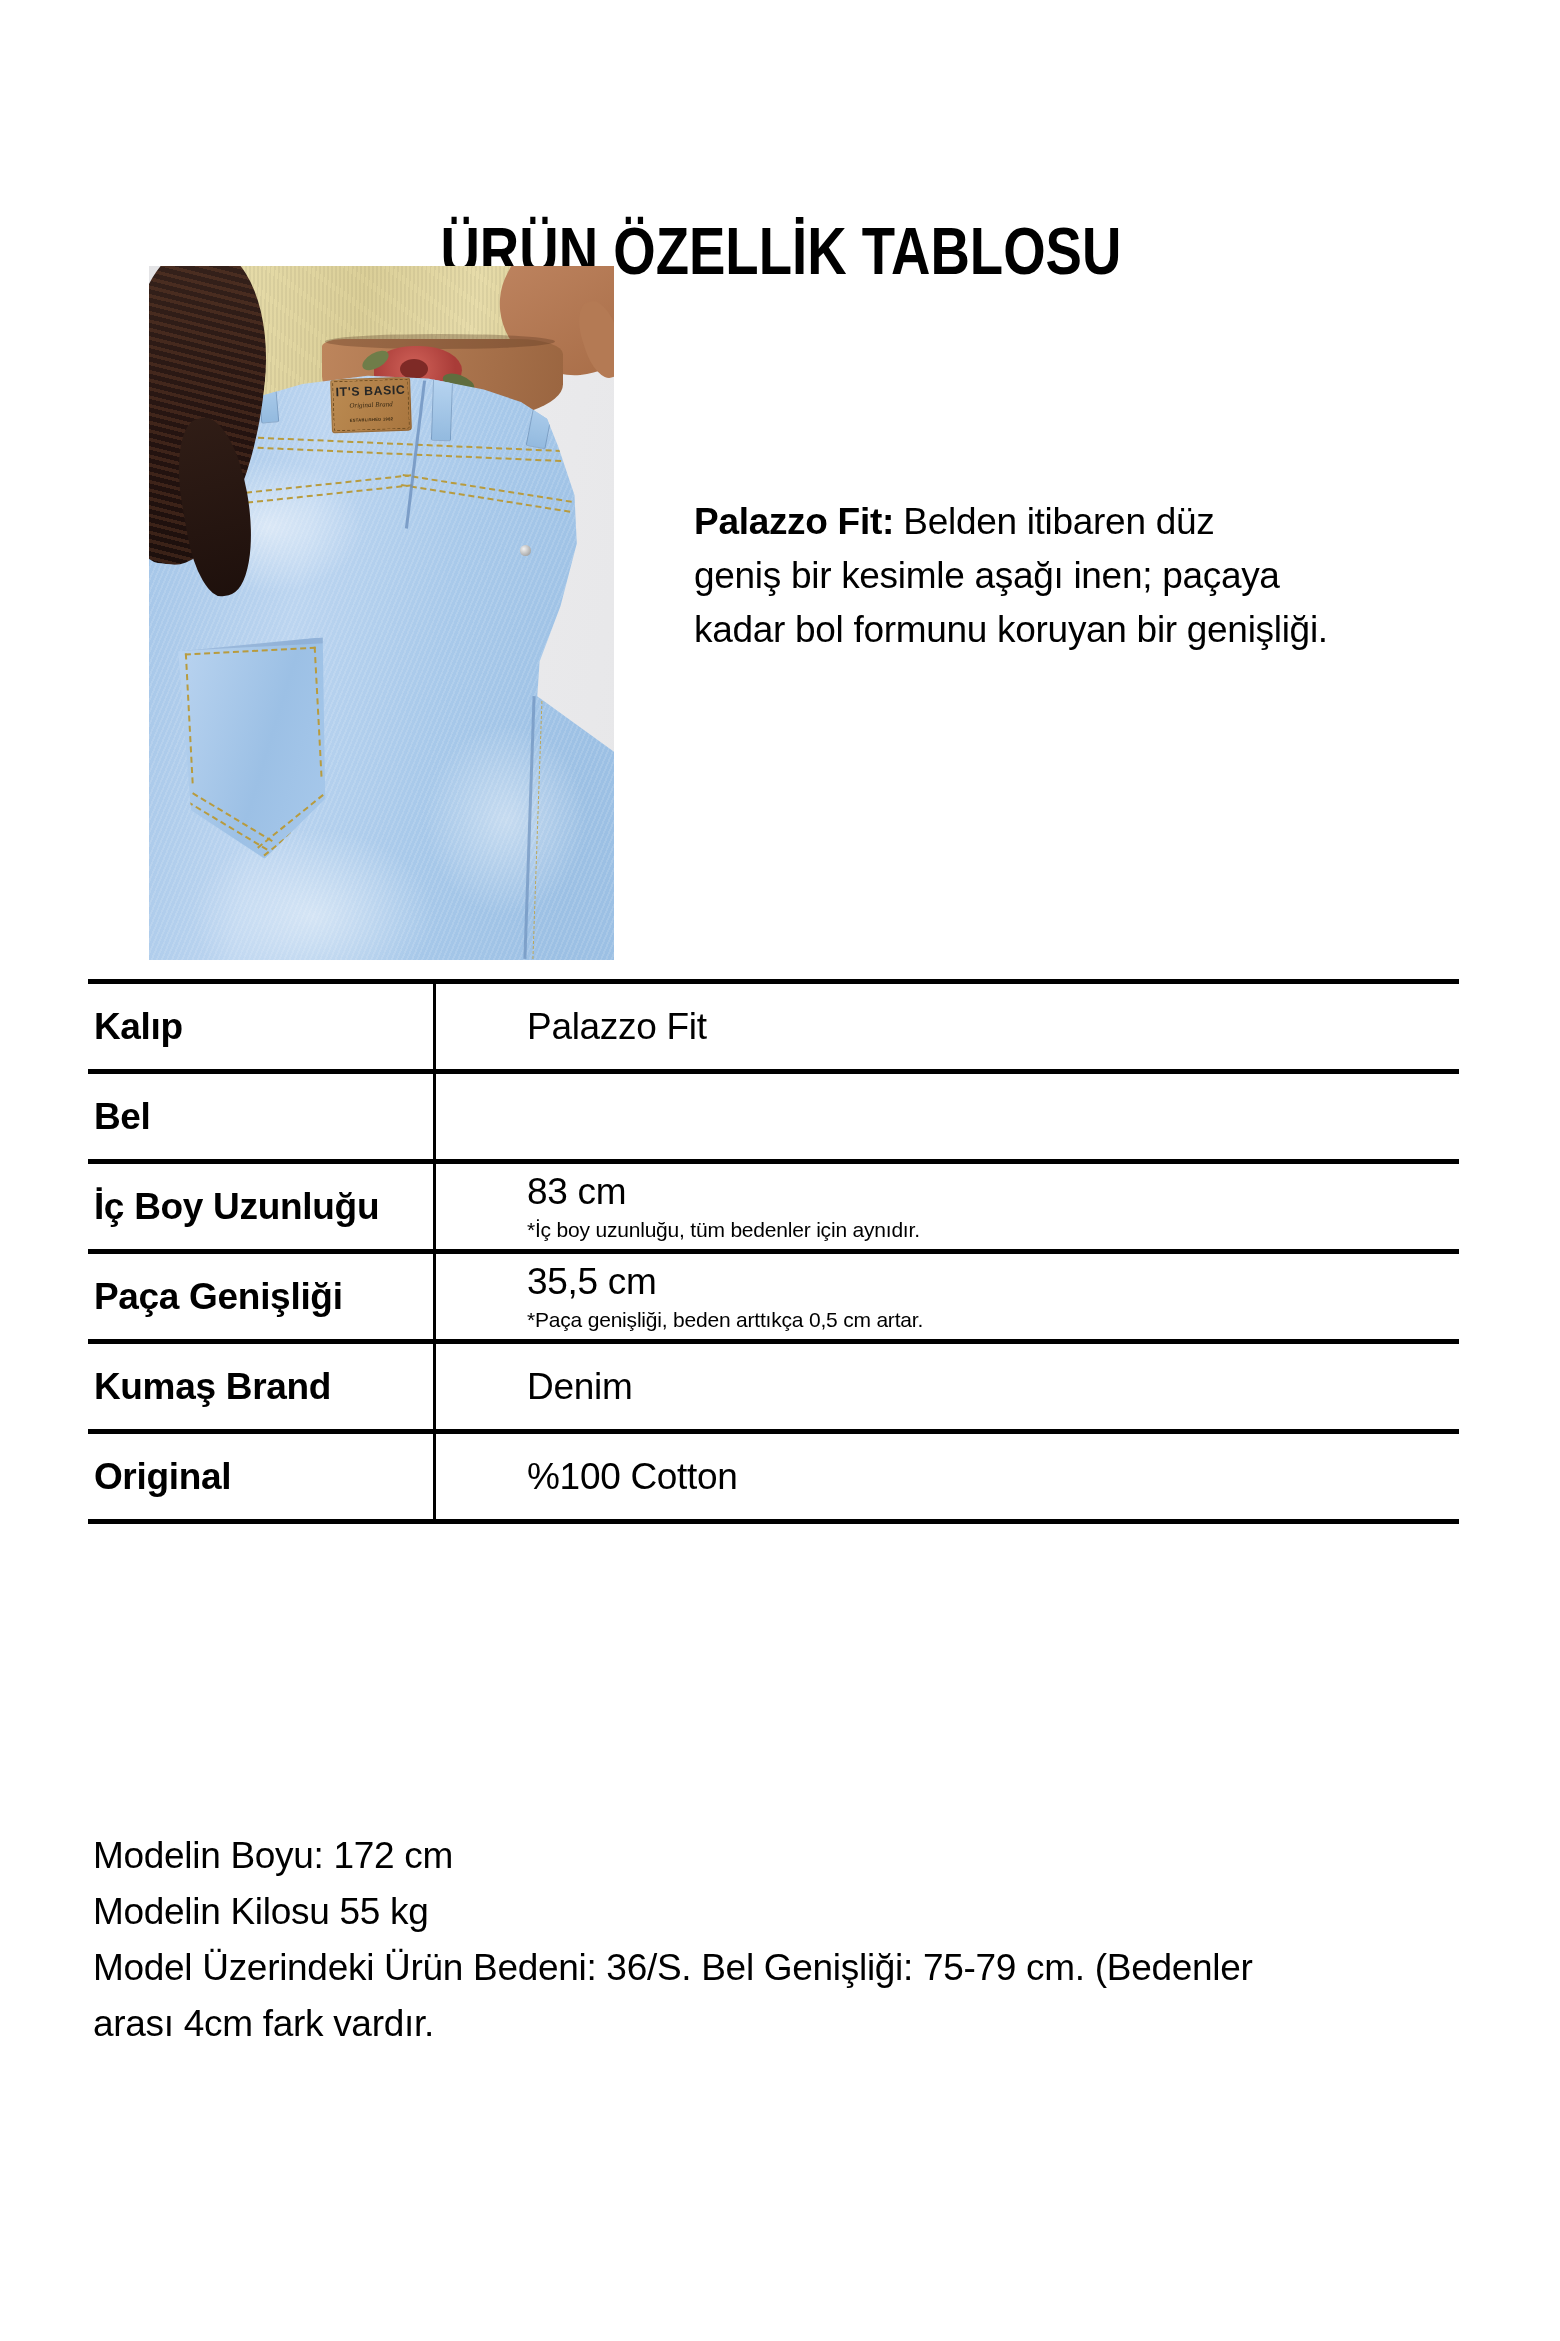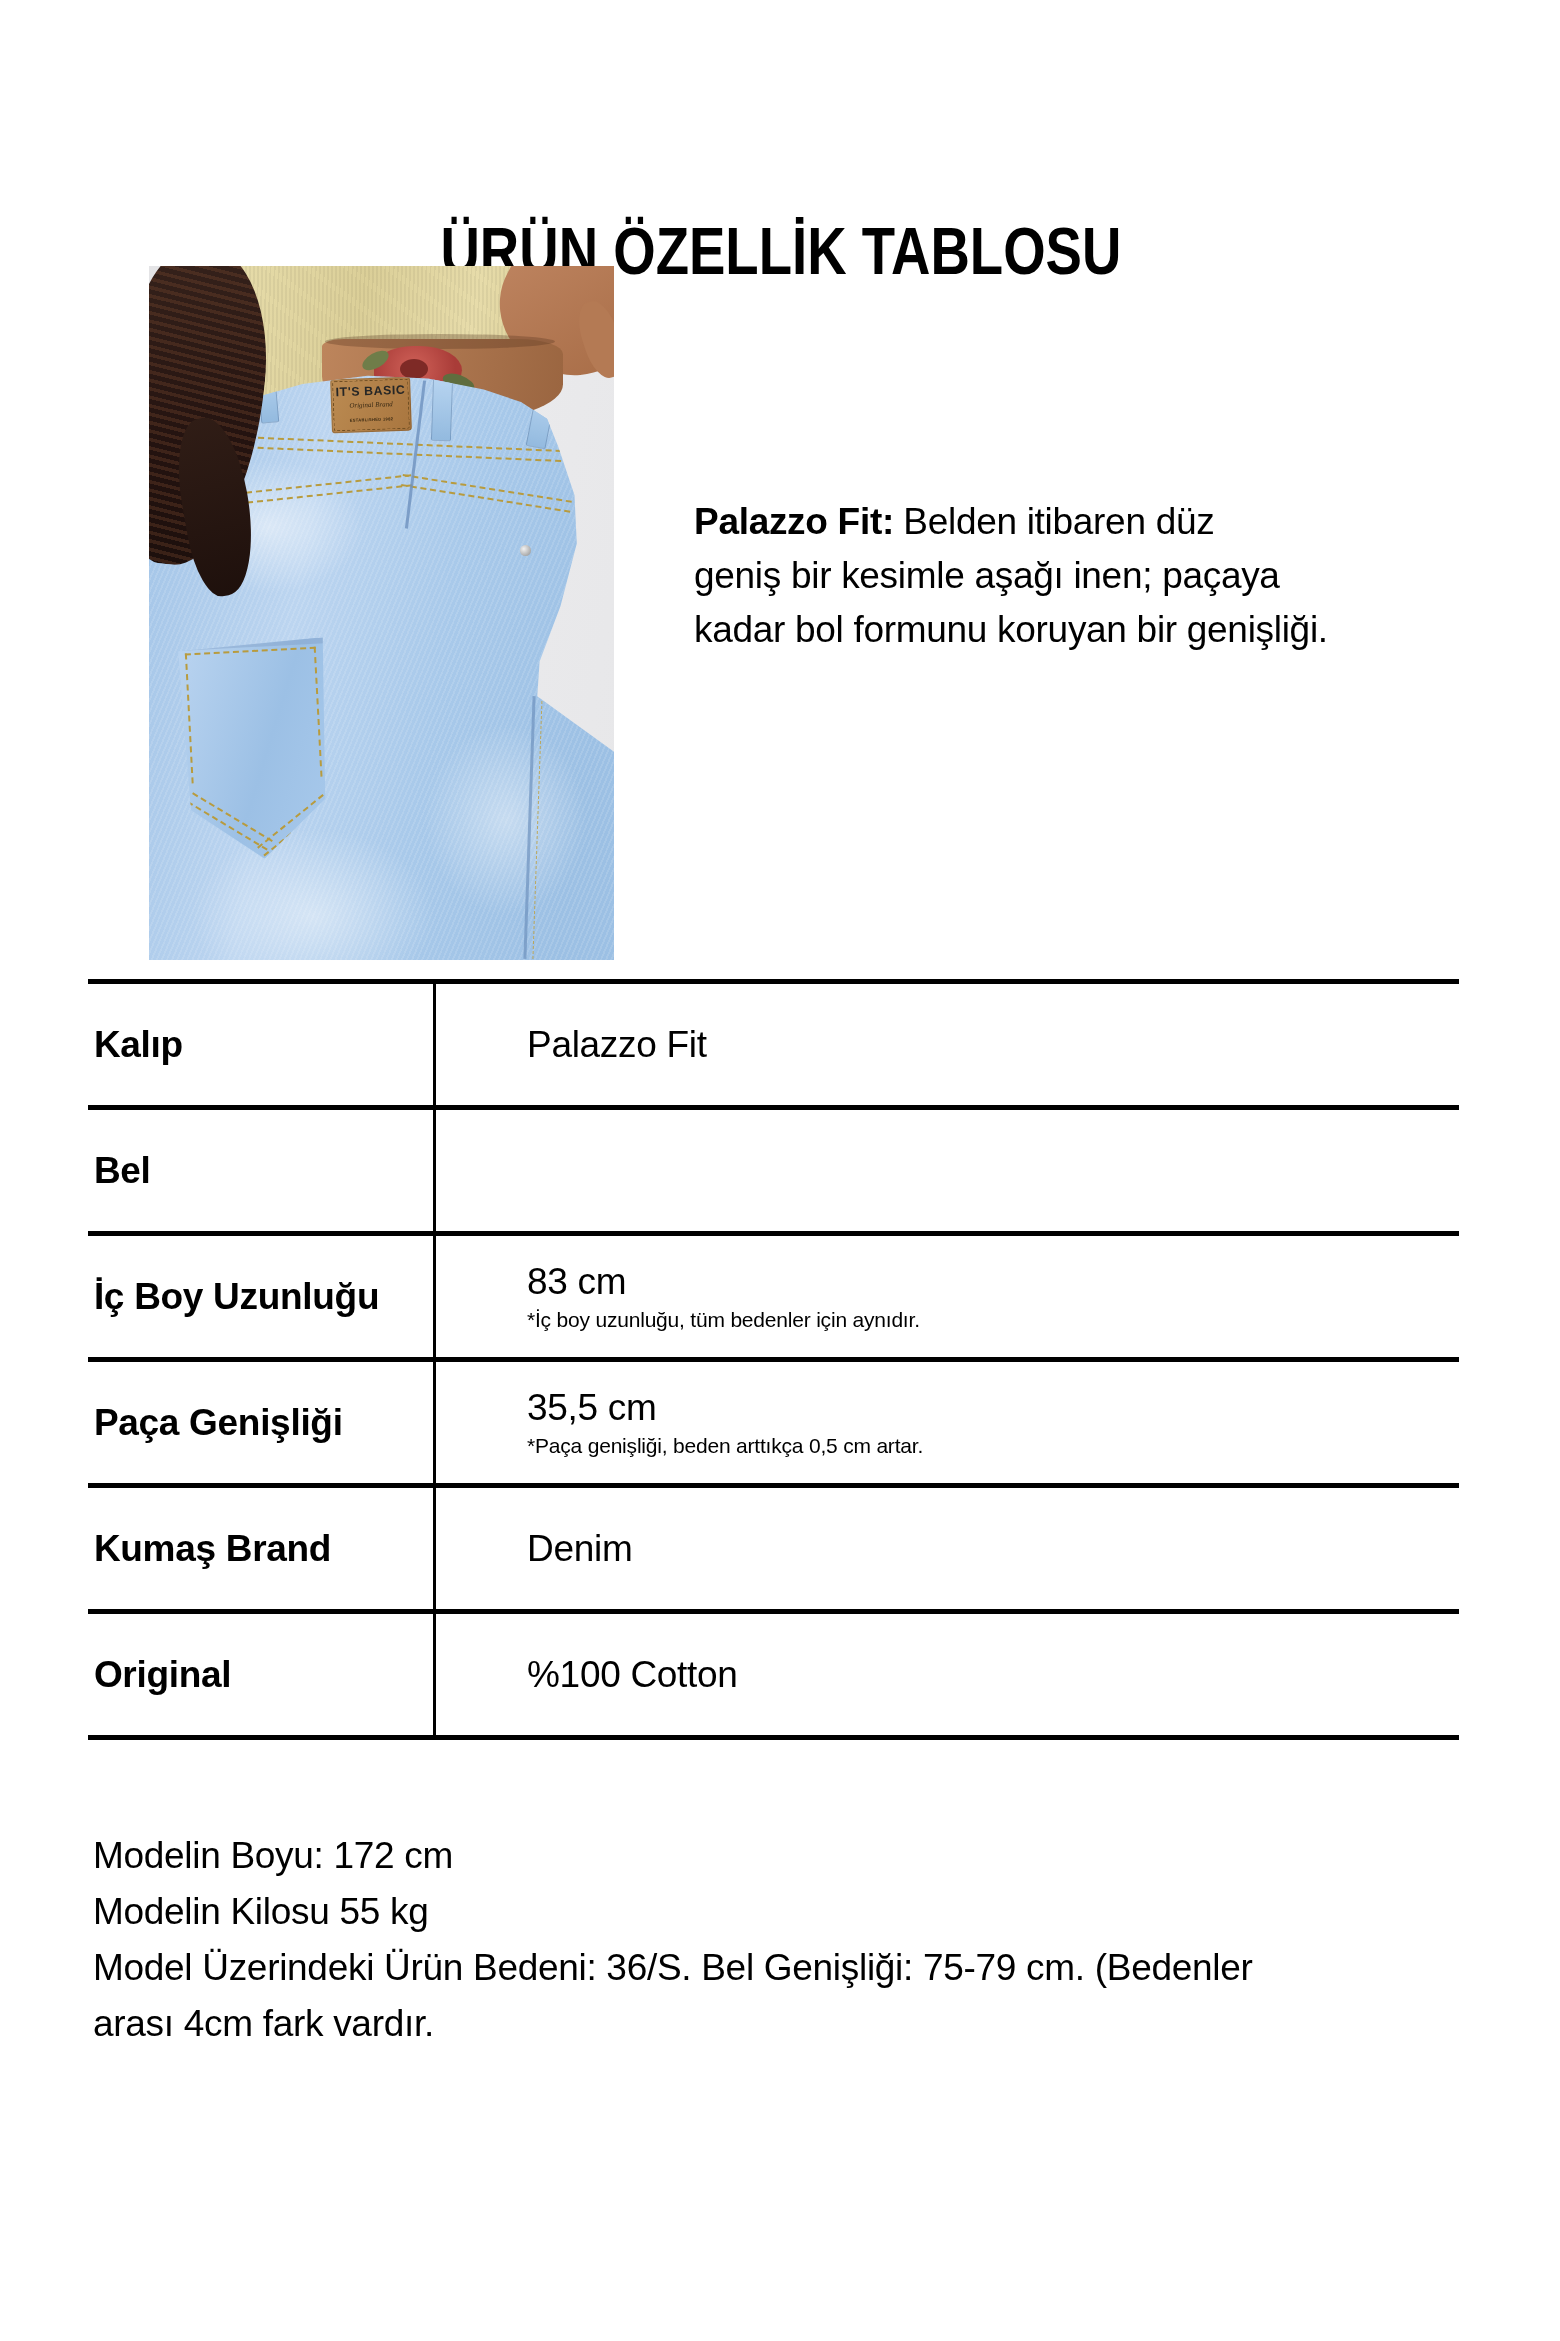--- a/index.html
+++ b/index.html
@@ -76,21 +76,21 @@
       repeating-linear-gradient(8deg,rgba(125,75,48,0.30) 0 3.5px,rgba(0,0,0,0) 3.5px 8.2px),
       linear-gradient(170deg,#37231c,#241310 60%,#1c0f0c);
     border-radius:45% 55% 60% 40% / 35% 45% 65% 55%;}
   .hair2{left:34px;top:151px;width:66px;height:179px;z-index:6;transform:rotate(-10deg);
     background:linear-gradient(175deg,#301d16,#1e100c);border-radius:50% 50% 60% 40%;}
   
   .desc{position:absolute;left:694px;top:495px;width:785px;font-size:37px;line-height:54px;letter-spacing:-0.3px;}
   .desc-lead{font-weight:700;margin-right:9.4px;}
   
   .spec-table{position:absolute;left:88px;top:979px;width:1371px;border-top:5.9px solid #000;}
-  .spec-row{display:flex;height:126px;box-sizing:border-box;border-bottom:5.9px solid #000;align-items:stretch;}
+  .spec-row{display:flex;height:90px;box-sizing:border-box;border-bottom:5.9px solid #000;align-items:stretch;}
   .cell-label{width:345px;box-sizing:border-box;display:flex;align-items:center;padding-left:5.9px;
     font-weight:700;font-size:37px;letter-spacing:-0.3px;}
   .cell-value{flex:1;display:flex;flex-direction:column;justify-content:center;padding-left:94px;
     font-size:37px;letter-spacing:-0.3px;}
   .cell-note{font-size:21px;margin-top:5.9px;letter-spacing:-0.2px;}
   .col-divider{position:absolute;left:345px;top:0;bottom:0;width:2.9px;background:#000;}
   
   .footer{position:absolute;left:93px;top:1828px;width:1434px;font-size:37px;line-height:56px;letter-spacing:-0.3px;}
 </style>
 </head>

